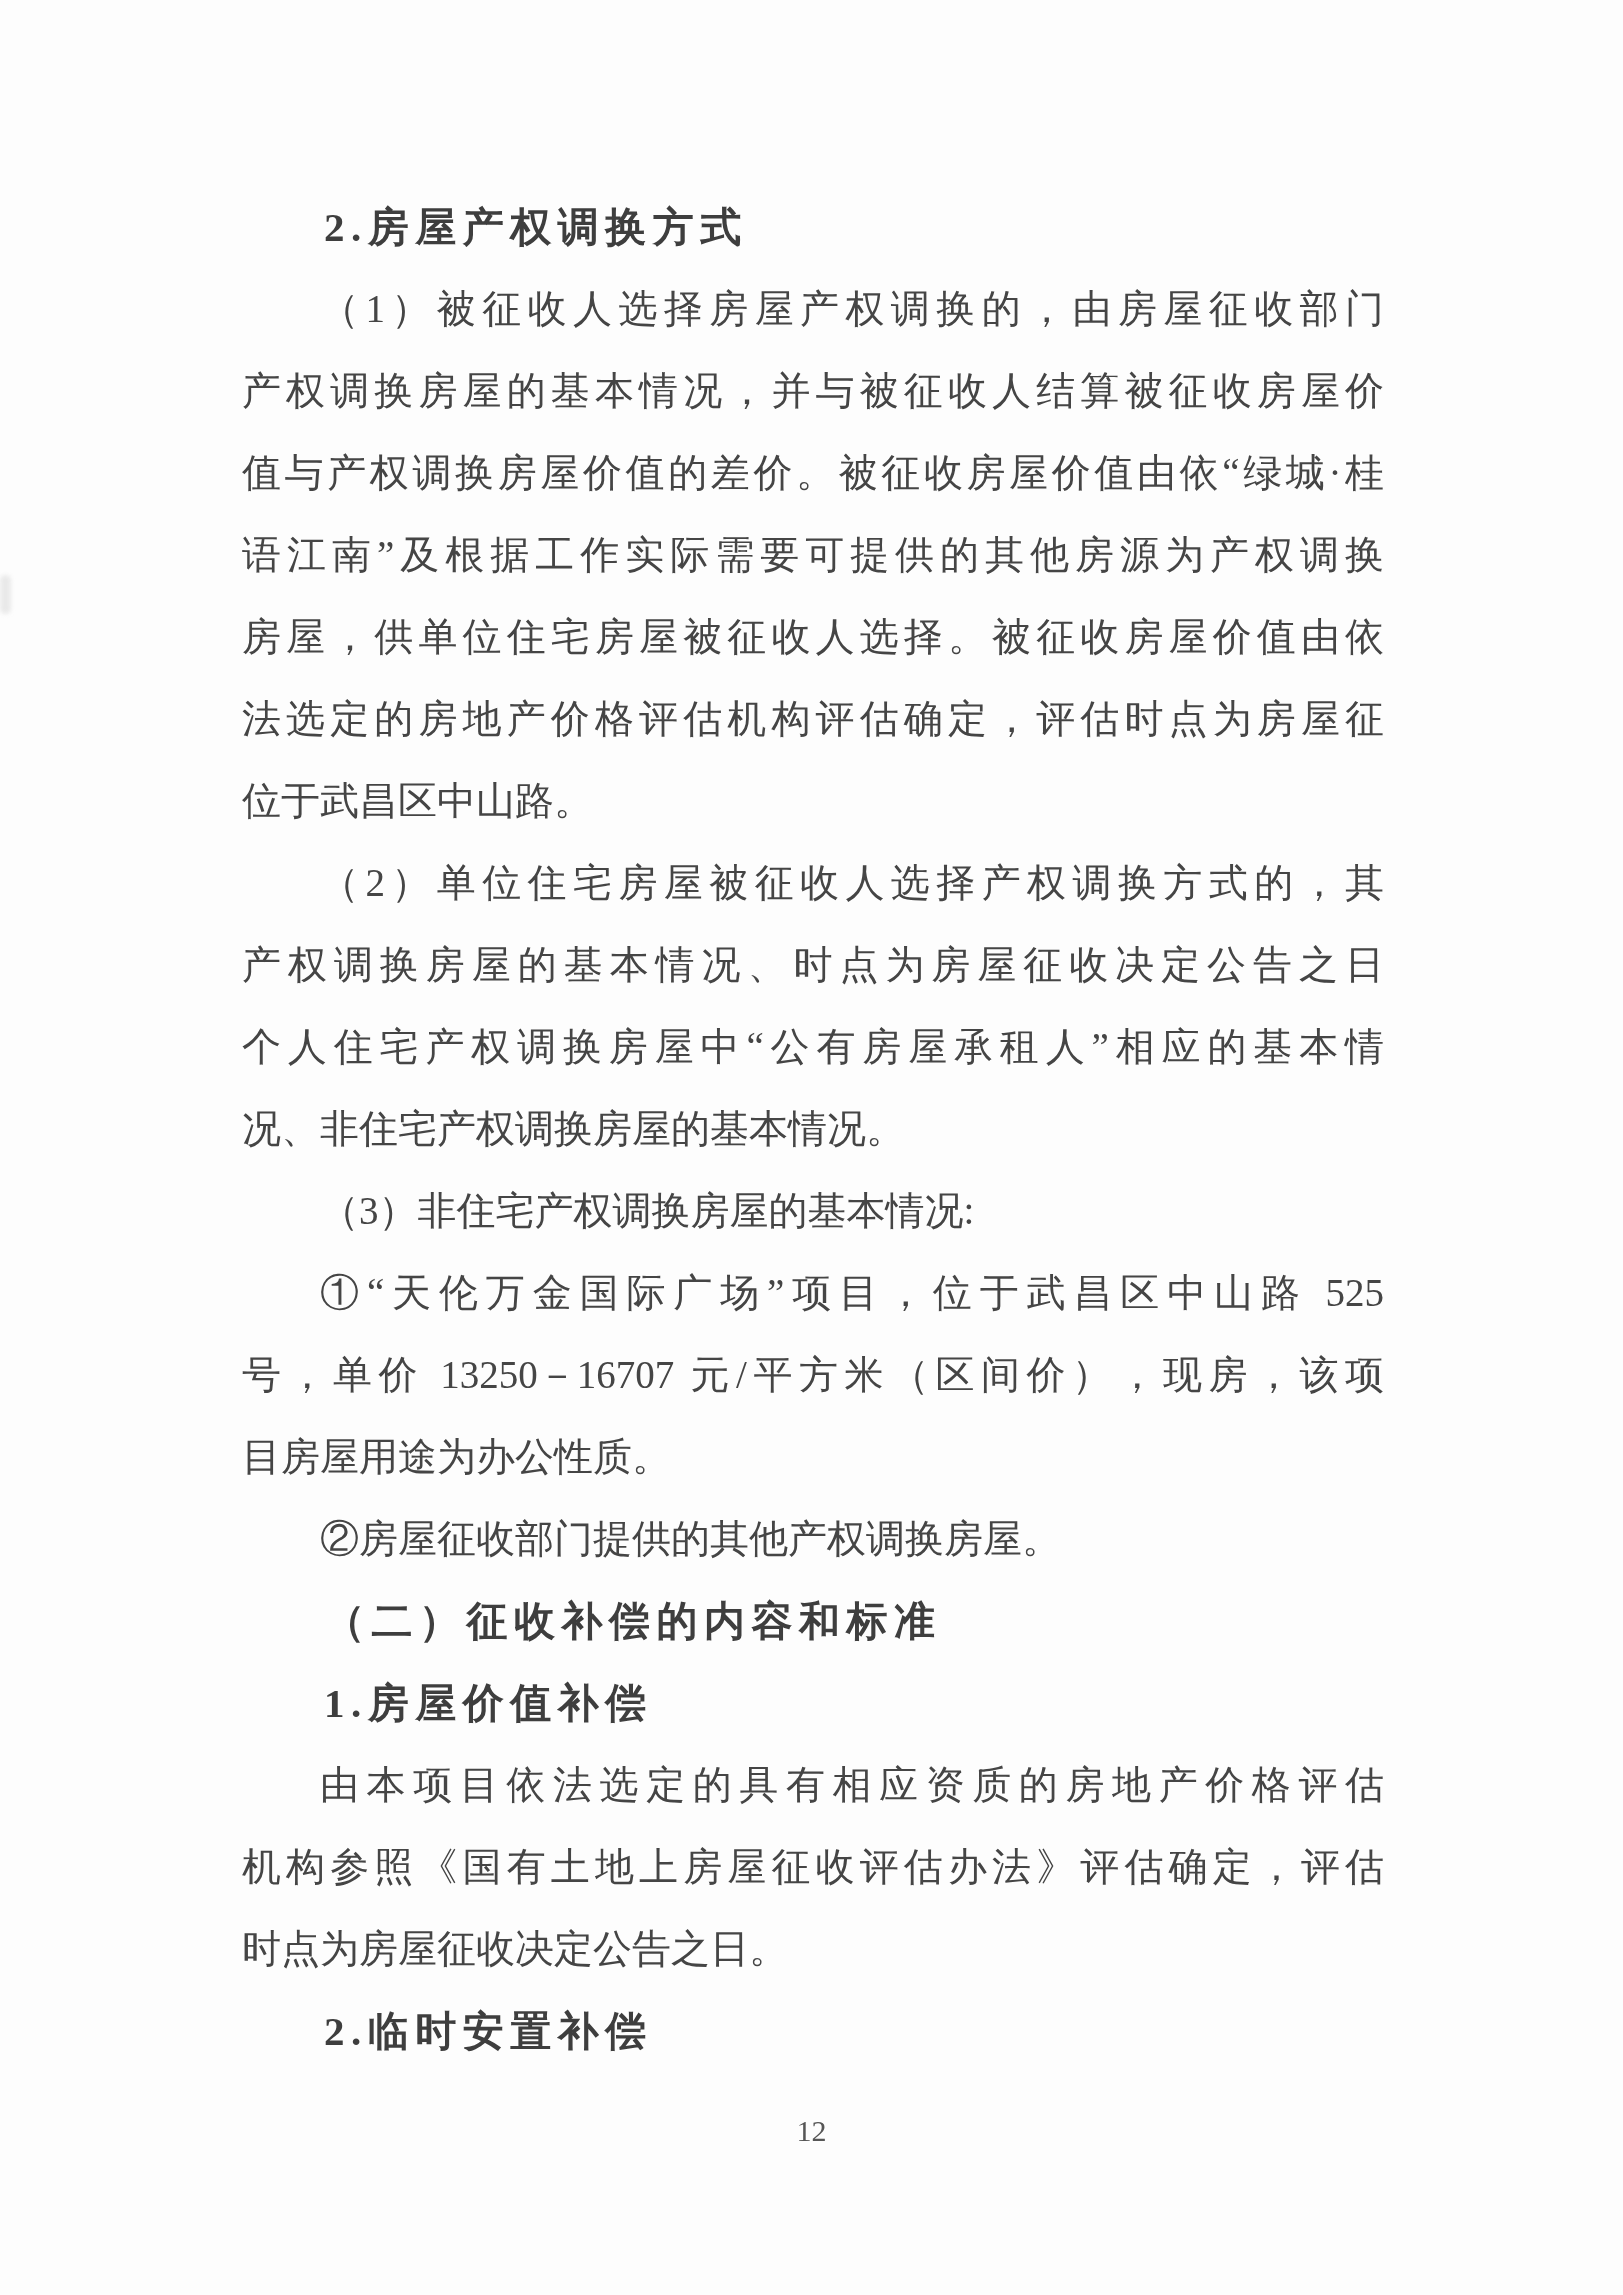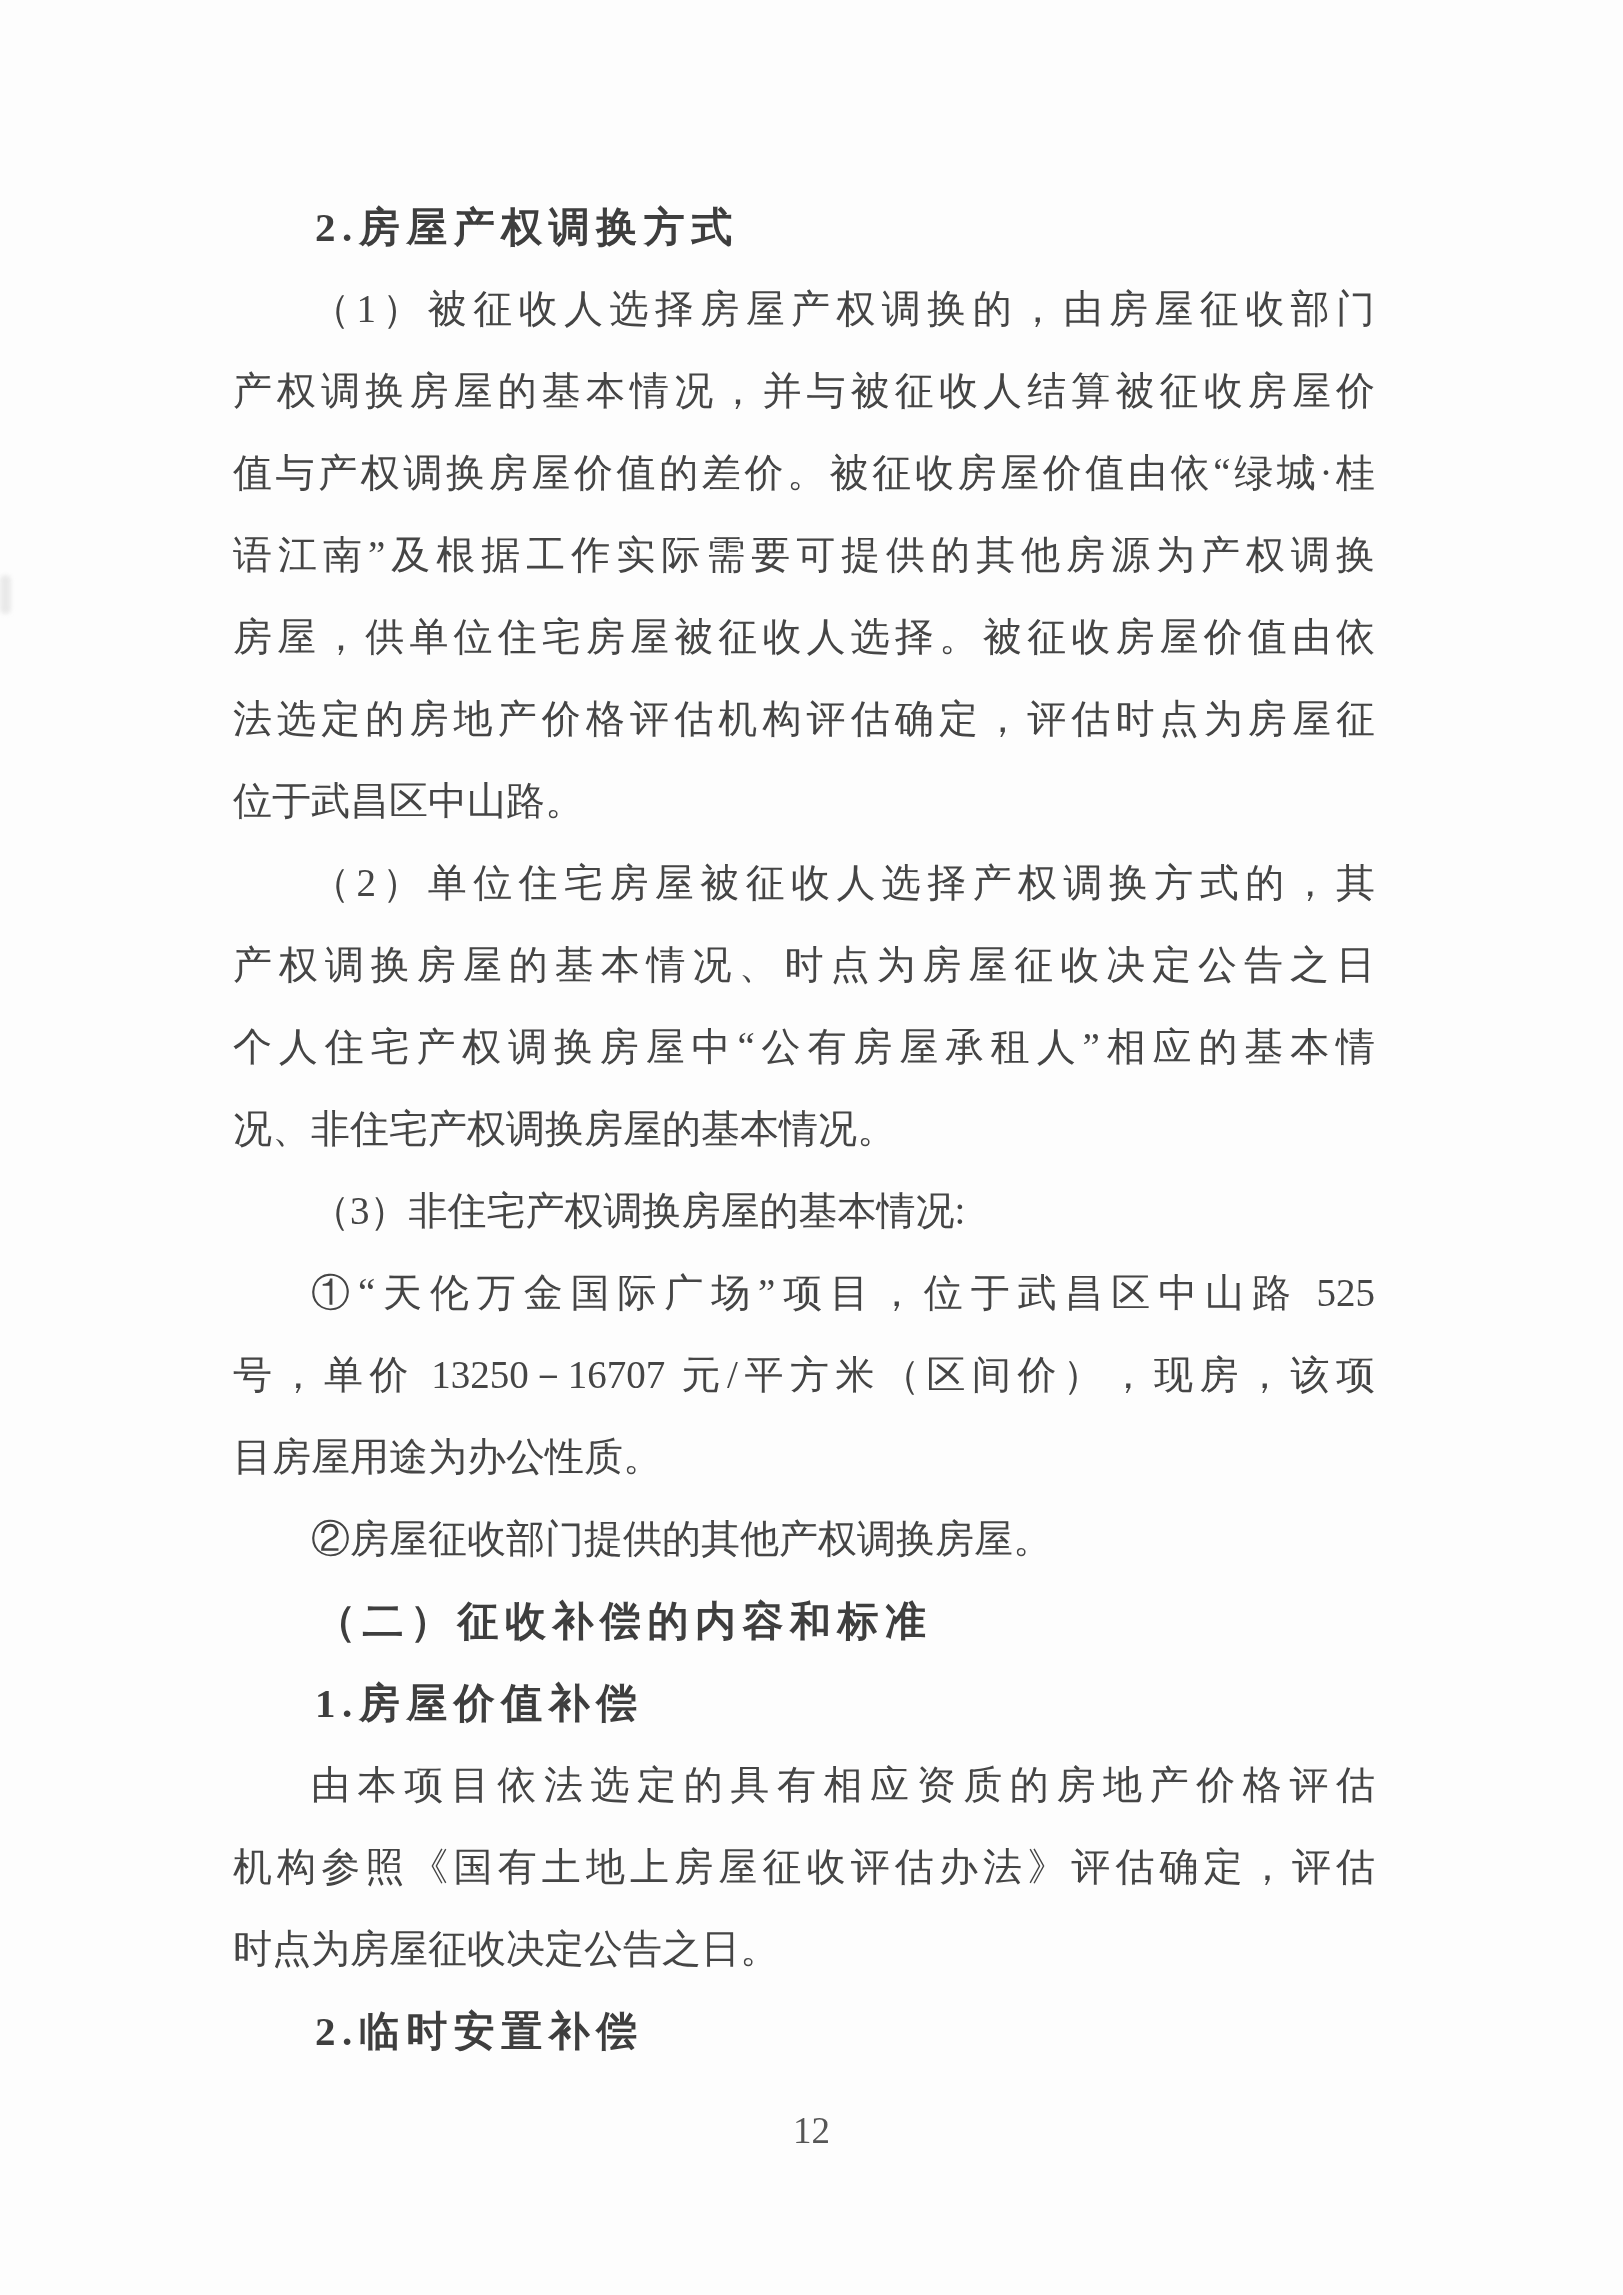--- a/index.html
+++ b/index.html
@@ -11,21 +11,21 @@
     font-family: "Liberation Serif", serif;
     overflow: hidden;
   }
   .page {
     position: absolute;
     inset: 0;
     background: #fdfdfd;
   }
   .doc-body {
     position: absolute;
-    left: 233px;
+    left: 242px;
     top: 186px;
     width: 1142px;
     font-size: 39px;
     line-height: 82px;
     color: #454545;
   }
   .block { margin: 0; }
   .line {
     text-align: justify;
     text-align-last: justify;
@@ -39,21 +39,21 @@
     font-size: 41px;
     letter-spacing: 6.5px;
   }
   .heading .line { text-align-last: left; }
   .page-number {
     position: absolute;
     top: 2114px;
     left: 0;
     width: 100%;
     text-align: center;
-    font-size: 37px;
+    font-size: 30px;
     line-height: 33px;
     color: #565656;
   }
   .scan-smudge {
     position: absolute;
     left: 0px;
     top: 575px;
     width: 10.5px;
     height: 39px;
     background: #d9d9d9;

